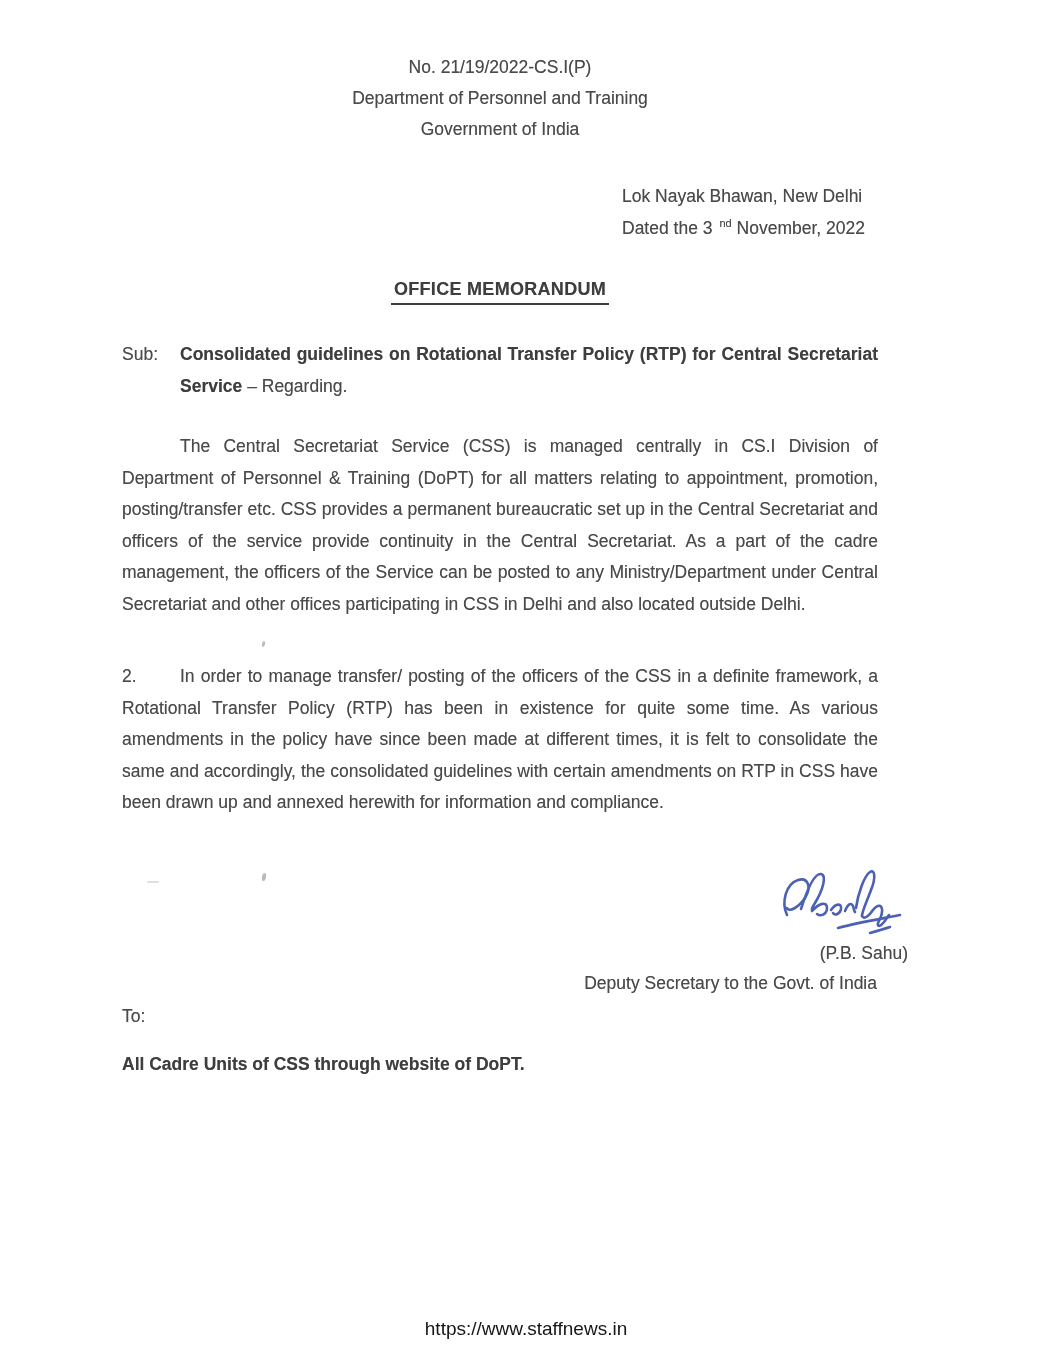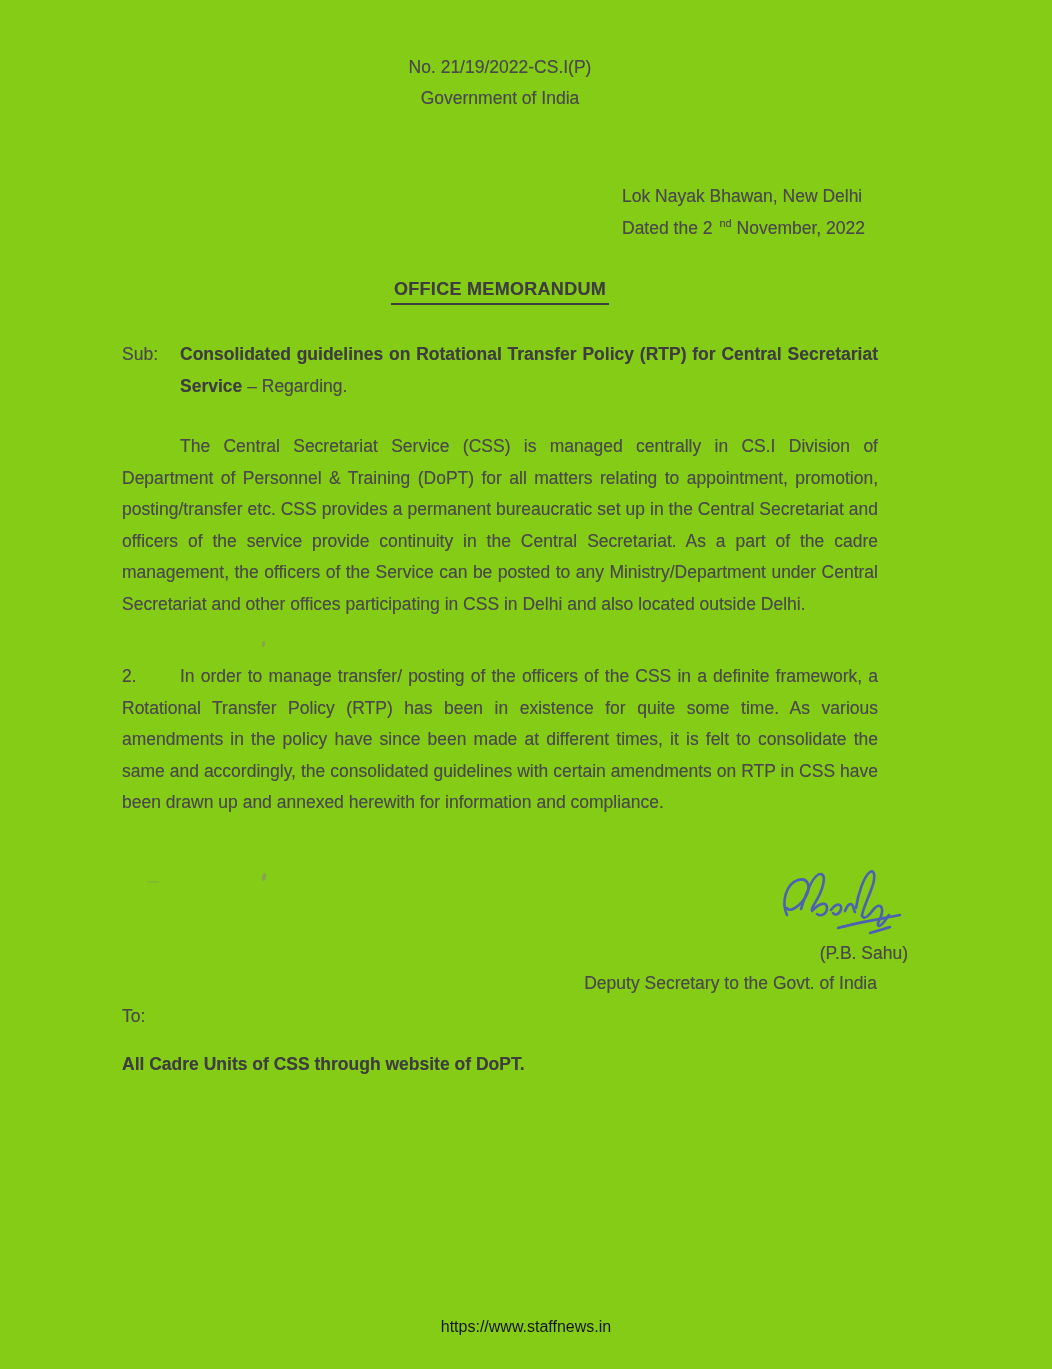--- a/index.html
+++ b/index.html
@@ -1,19 +1,19 @@
 <!DOCTYPE html>
 <html><head>
 <meta charset="utf-8">
 <style>
   html,body{margin:0;padding:0;background:#e8e8e8;}
   .page{
     position:relative;
     width:1052px;height:1369px;
-    background:#84cc16;
+    background:#ffffff;
     overflow:hidden;
     font-family:"Liberation Sans", sans-serif;
     color:#4a4a4a;
     font-size:17.5px;
     text-shadow:0 0 0.6px rgba(74,74,74,0.55);
   }
   .abs{position:absolute;}
   .letterhead{left:122px;top:52px;width:756px;text-align:center;line-height:31px;}
   .place-date{left:622px;top:181px;line-height:31.5px;}
   .place-date sup{font-size:11px;line-height:0;padding-left:7px;}
@@ -25,39 +25,40 @@
   .subject b{color:#3e3e3e;}
   .para{left:122px;width:756px;text-align:justify;line-height:31.5px;margin:0;}
   .para1{top:431px;text-indent:58px;}
   .para2{top:661px;}
   .pnum{display:inline-block;width:58px;text-indent:0;}
   .sig-svg{left:778px;top:864px;}
   .sig-name{left:742px;top:943px;width:166px;text-align:right;}
   .sig-title{left:500px;top:973px;width:377px;text-align:right;}
   .to-label{left:122px;top:1006px;}
   .addressee{left:122px;top:1054px;font-weight:700;color:#3e3e3e;}
-  .footer-url{left:0;top:1318px;width:1052px;text-align:center;color:#161616;font-size:16px;text-shadow:none;}
+  .footer-url{left:0;top:1318px;width:1052px;text-align:center;color:#161616;font-size:19px;text-shadow:none;}
   .speck{position:absolute;background:#8a8088;border-radius:50%;opacity:0.55;}
   .speck.s1{left:262px;top:641px;width:3px;height:6px;transform:rotate(14deg);}
   .speck.s2{left:262px;top:873px;width:4px;height:8px;transform:rotate(10deg);}
   .speck.s3{left:147px;top:881px;width:12px;height:2px;border-radius:2px;opacity:0.25;}
 </style>
 </head>
 <body>
 
 <div class="page">
 
   <header class="abs letterhead">
     <div>No. 21/19/2022-CS.I(P)</div>
+    <div>Department of Personnel and Training</div>
     <div>Government of India</div>
   </header>
 
   <div class="abs place-date">
     <div>Lok Nayak Bhawan, New Delhi</div>
-    <div><span>Dated the 2</span><sup>nd</sup><span> November, 2022</span></div>
+    <div><span>Dated the 3</span><sup>nd</sup><span> November, 2022</span></div>
   </div>
 
   <h1 class="abs doc-title"><span>OFFICE MEMORANDUM</span></h1>
 
   <div class="abs subject">
     <span class="sub-label">Sub:</span>
     <b>Consolidated guidelines on Rotational Transfer Policy (RTP) for Central Secretariat Service</b><span> – Regarding.</span>
   </div>
 
   <p class="abs para para1">The Central Secretariat Service (CSS) is managed centrally in CS.I Division of Department of Personnel &amp; Training (DoPT) for all matters relating to appointment, promotion, posting/transfer etc. CSS provides a permanent bureaucratic set up in the Central Secretariat and officers of the service provide continuity in the Central Secretariat. As a part of the cadre management, the officers of the Service can be posted to any Ministry/Department under Central Secretariat and other offices participating in CSS in Delhi and also located outside Delhi.</p>

